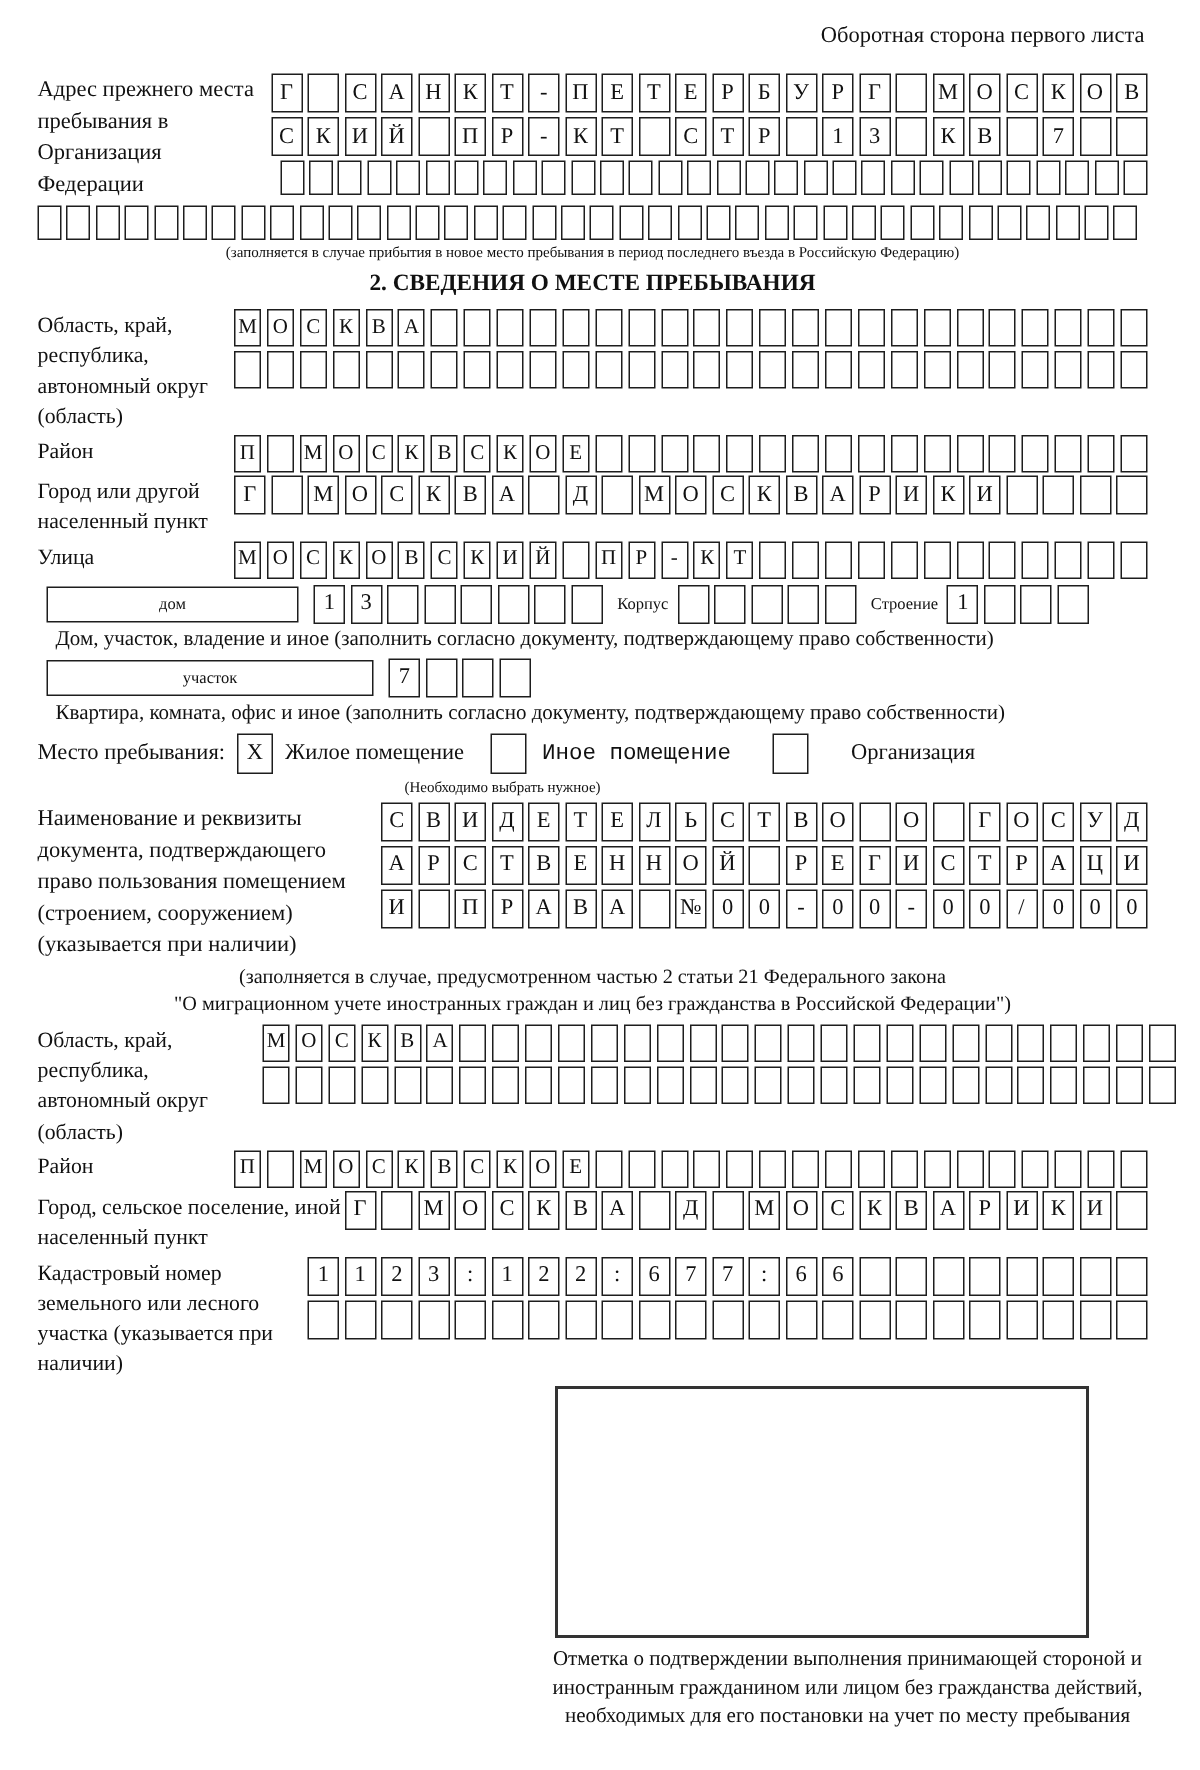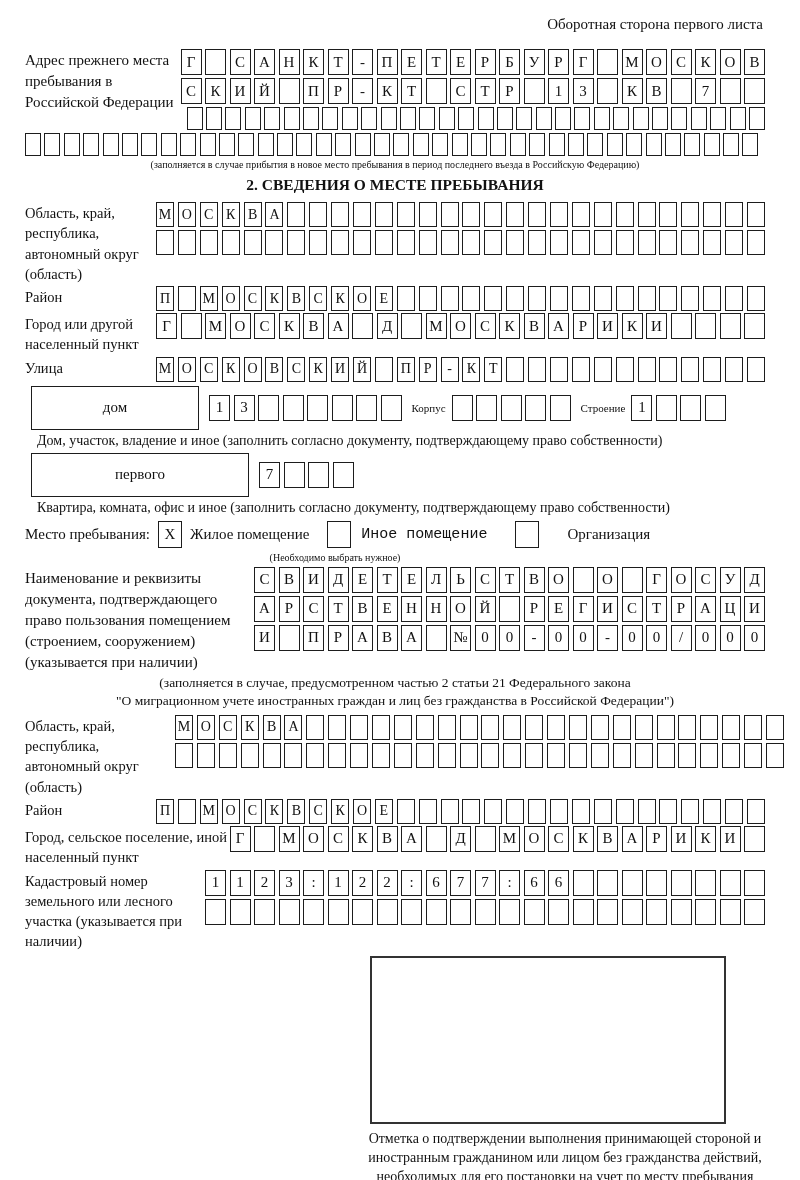--- a/index.html
+++ b/index.html
@@ -17,40 +17,40 @@
   .flabel{flex:none;font-size:14.5px;line-height:1.4;padding-top:1px;}
   .rows{margin-left:auto;display:flex;flex-direction:column;gap:3px;align-items:flex-end;}
   .w150{flex-basis:150px;} .w131{flex-basis:131px;} .w204{flex-basis:204px;}
   .w180{flex-basis:180px;} .w228{flex-basis:228px;}
   .caption{font-size:10px;text-align:center;margin:3px 0 4px 0;}
   .caption-left{font-size:14px;text-align:left;margin:3px 0 3px 12px;}
   .sec-title{font-weight:bold;font-size:15.5px;text-align:center;margin:6px 0 8px 0;}
   .sub-title{font-weight:bold;font-size:15px;text-align:center;margin:8px 0 4px 0;}
   .fullrow{margin:3px 0 0 0;}
   .inline-row{display:flex;align-items:center;margin:4px 0 2px 0;}
-  .widebox{box-sizing:border-box;border:1.5px solid #1d1d1d;height:44px;display:flex;align-items:center;justify-content:center;font-size:15px;flex:none;}
+  .widebox{box-sizing:border-box;border:1.5px solid #1d1d1d;height:24px;display:flex;align-items:center;justify-content:center;font-size:11px;flex:none;}
   .dom-box{width:168px;margin-left:6px;}
   .kv-box{width:218px;margin-left:6px;}
   .small-gap{margin-left:10px;}
   .inline-lbl{font-size:11px;flex:none;}
   .chkbox{box-sizing:border-box;border:1.5px solid #1d1d1d;width:24px;height:27px;display:flex;align-items:center;justify-content:center;font-size:15px;flex:none;}
   .mesto-row{display:flex;align-items:center;margin:5px 0 0 0;font-size:15px;}
   .stamp-box{box-sizing:border-box;border:2px solid #333;width:356px;height:168px;margin:4px 0 0 345px;}
   .stamp-caption{width:420px;margin:6px 0 0 330px;text-align:center;font-size:14px;line-height:1.35;}
   .fakt-cap{font-size:13.5px;text-align:center;margin:0 0 2px 0;}
 </style>
 </head>
 <body>
 
 <div class="page">
 
   <div class="hdr-note">Оборотная сторона первого листа</div>
 
   <div class="field">
-    <div class="flabel w150" style="font-size:15px;">Адрес прежнего места пребывания в Российской Федерации</div>
+    <div class="flabel w150" style="font-size:15px;">Адрес прежнего места пребывания в Организация Федерации</div>
     <div class="rows">
       <div class="cells lg">
           <span class="cell">Г</span>
           <span class="cell"></span>
           <span class="cell">С</span>
           <span class="cell">А</span>
           <span class="cell">Н</span>
           <span class="cell">К</span>
           <span class="cell">Т</span>
           <span class="cell">-</span>
@@ -370,21 +370,21 @@
     <div class="cells lg" style="margin-left:6px;">
         <span class="cell">1</span>
         <span class="cell"></span>
         <span class="cell"></span>
         <span class="cell"></span>
       </div>
   </div>
   <div class="caption-left">Дом, участок, владение и иное (заполнить согласно документу, подтверждающему право собственности)</div>
 
   <div class="inline-row">
-    <div class="widebox kv-box">первого</div>
+    <div class="widebox kv-box">участок</div>
     <div class="cells lg small-gap">
         <span class="cell">7</span>
         <span class="cell"></span>
         <span class="cell"></span>
         <span class="cell"></span>
       </div>
   </div>
   <div class="caption-left">Квартира, комната, офис и иное (заполнить согласно документу, подтверждающему право собственности)</div>
 
   <div class="mesto-row">

